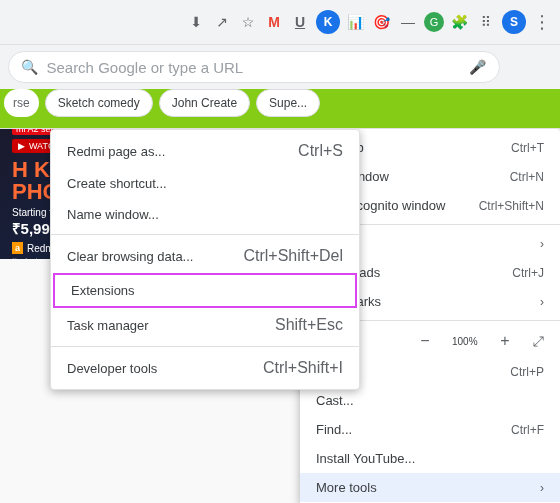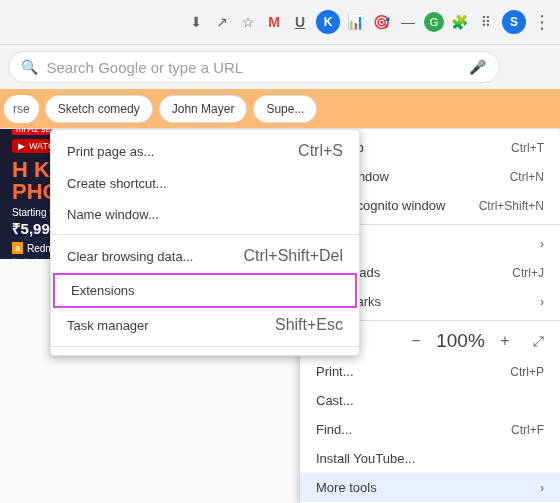--- a/index.html
+++ b/index.html
@@ -81,24 +81,24 @@
     }
 
     .mic-icon {
       color: #4285f4;
       font-size: 14px;
       margin-left: auto;
     }
 
     
     .chips-row {
-      background: #fdba74;
+      background: #84cc16;
       height: 40px;
       display: flex;
-      align-items: center;
+      align-items: flex-start;
       padding: 0 0 0 4px;
       gap: 6px;
       overflow: hidden;
       border-bottom: 1px solid #e0e0e0;
     }
 
     .chip {
       height: 28px;
       padding: 0 12px;
       border-radius: 14px;
@@ -247,21 +247,21 @@
       align-items: center;
       justify-content: center;
       color: #5f6368;
       cursor: pointer;
       font-size: 16px;
       border-radius: 50%;
     }
 
     .zoom-value {
       color: #3c4043;
-      font-size: 19px;
+      font-size: 10px;
       min-width: 40px;
       text-align: center;
     }
 
     .zoom-expand {
       margin-left: 8px;
       color: #5f6368;
       font-size: 14px;
       cursor: pointer;
     }
@@ -335,21 +335,21 @@
   <div class="search-bar">
     <span class="search-icon">🔍</span>
     <span style="color:#9aa0a6;font-size:15px;">Search Google or type a URL</span>
     <span class="mic-icon">🎤</span>
   </div>
 </div>
 
 <div class="chips-row">
   <div class="chip first">rse</div>
   <div class="chip">Sketch comedy</div>
-  <div class="chip">John Mayer</div>
+  <div class="chip">John Create</div>
   <div class="chip">Supe...</div>
 </div>
 
 <div class="main-content">
 
   <div class="ad-banner">
     <span class="series-badge">mi A2 series</span>
     <div class="watch-now">
       <span style="color:white;">▶</span>
       <span>WATCH NOW</span>
@@ -361,21 +361,21 @@
     <div class="amazon-tag">
       <span class="amazon-logo">a</span>
       <span style="color:white;font-size:10px;">Redmi A2</span>
       <span style="color:white;font-size:10px;">🔍</span>
     </div>
     <div style="color:#aaa;font-size:8px;margin-top:2px;">*inclusive of bank offer</div>
   </div>
 
   <div class="sub-menu-panel">
     <div class="sub-menu-item">
-      <span>Print page as...</span>
+      <span>Redmi page as...</span>
       <span class="shortcut">Ctrl+S</span>
     </div>
     <div class="sub-menu-item">
       <span>Create shortcut...</span>
     </div>
     <div class="sub-menu-item">
       <span>Name window...</span>
     </div>
     <div class="menu-divider"></div>
     <div class="sub-menu-item">
@@ -383,20 +383,24 @@
       <span class="shortcut">Ctrl+Shift+Del</span>
     </div>
     <div class="sub-menu-item" style="border: 2px solid #d946ef; margin: 0 2px;">
       <span>Extensions</span>
     </div>
     <div class="sub-menu-item">
       <span>Task manager</span>
       <span class="shortcut">Shift+Esc</span>
     </div>
     <div class="menu-divider"></div>
+    <div class="sub-menu-item">
+      <span>Developer tools</span>
+      <span class="shortcut">Ctrl+Shift+I</span>
+    </div>
   </div>
 
   <div class="dropdown-main">
     <div class="menu-item">
       <span>New tab</span>
       <span class="shortcut">Ctrl+T</span>
     </div>
     <div class="menu-item">
       <span>New window</span>
       <span class="shortcut">Ctrl+N</span>

